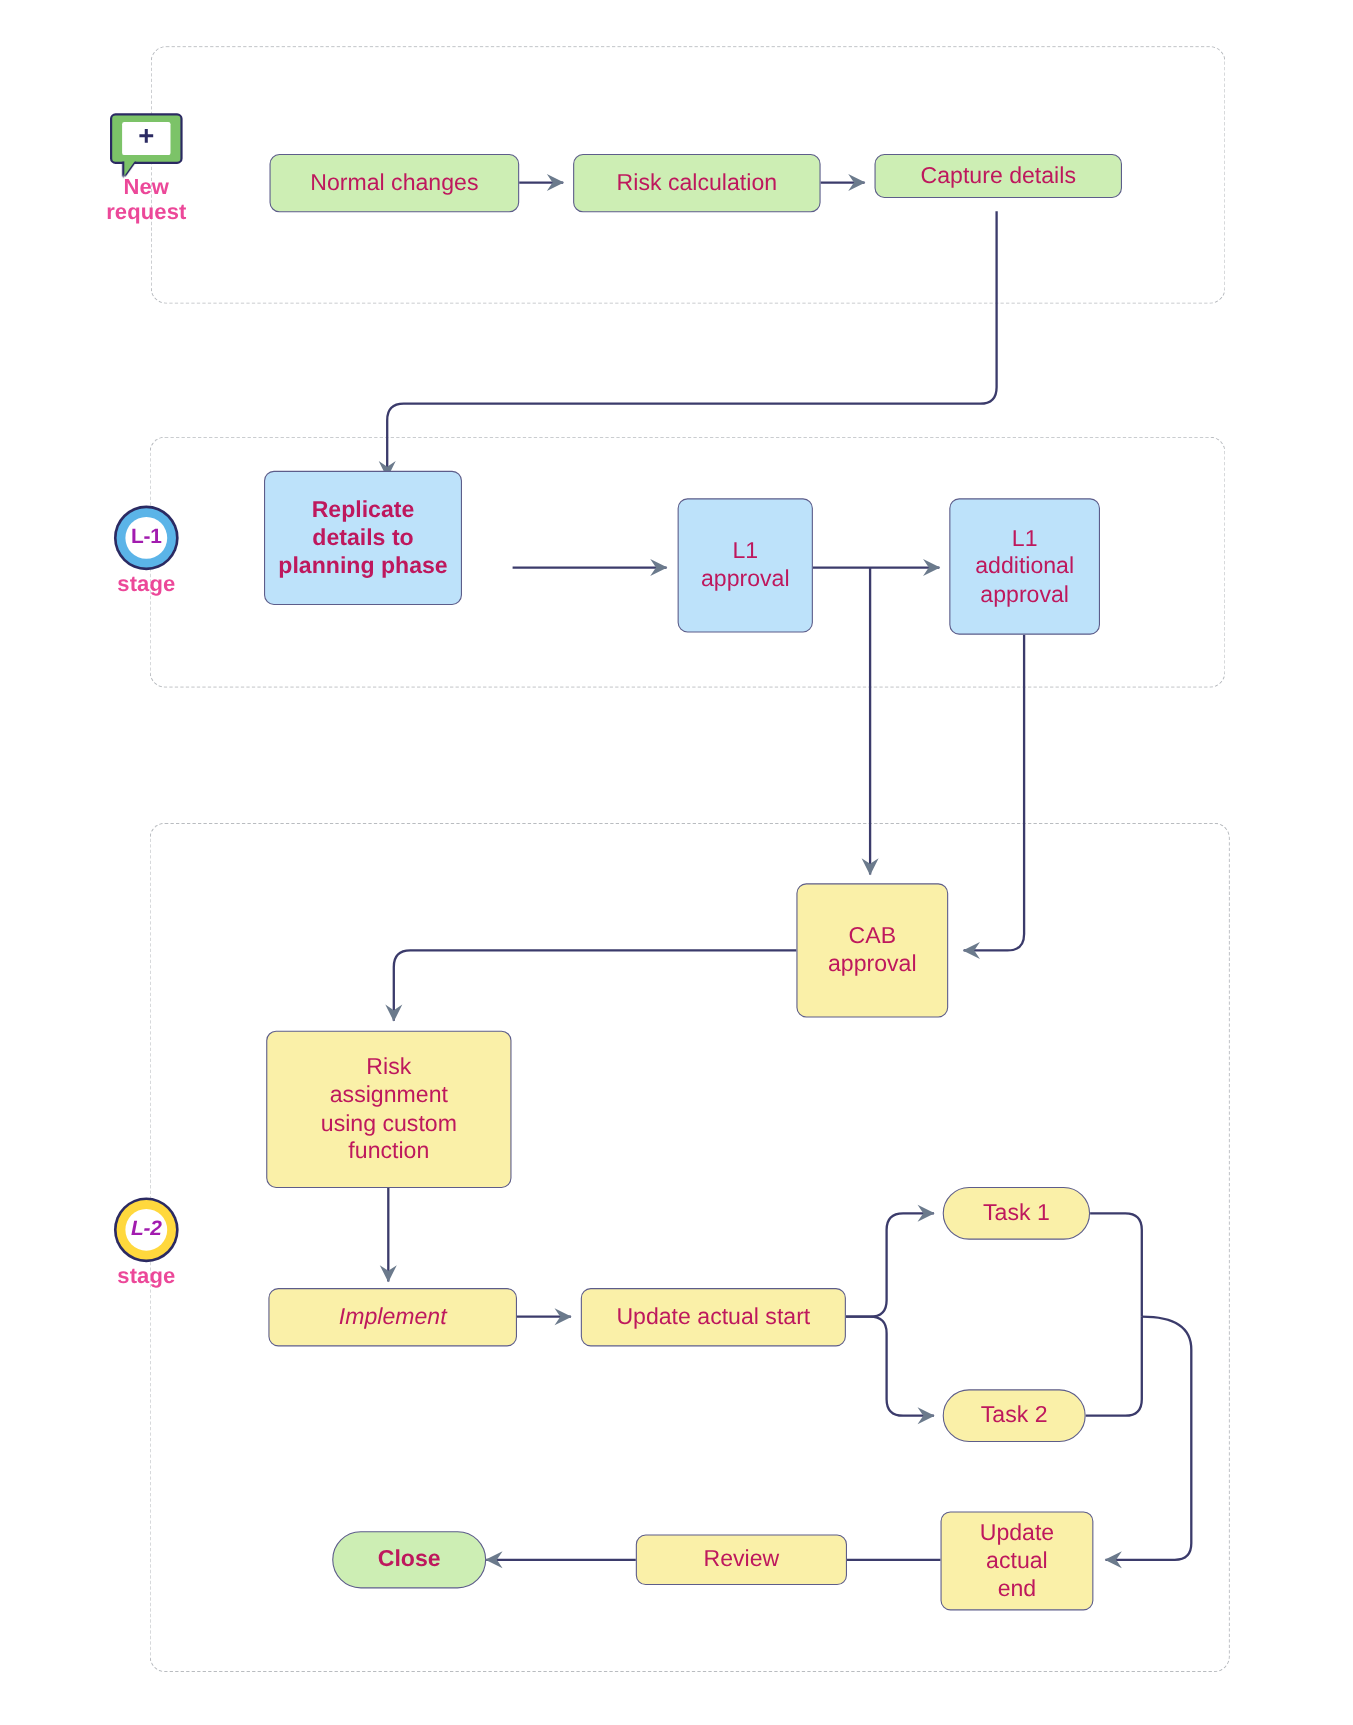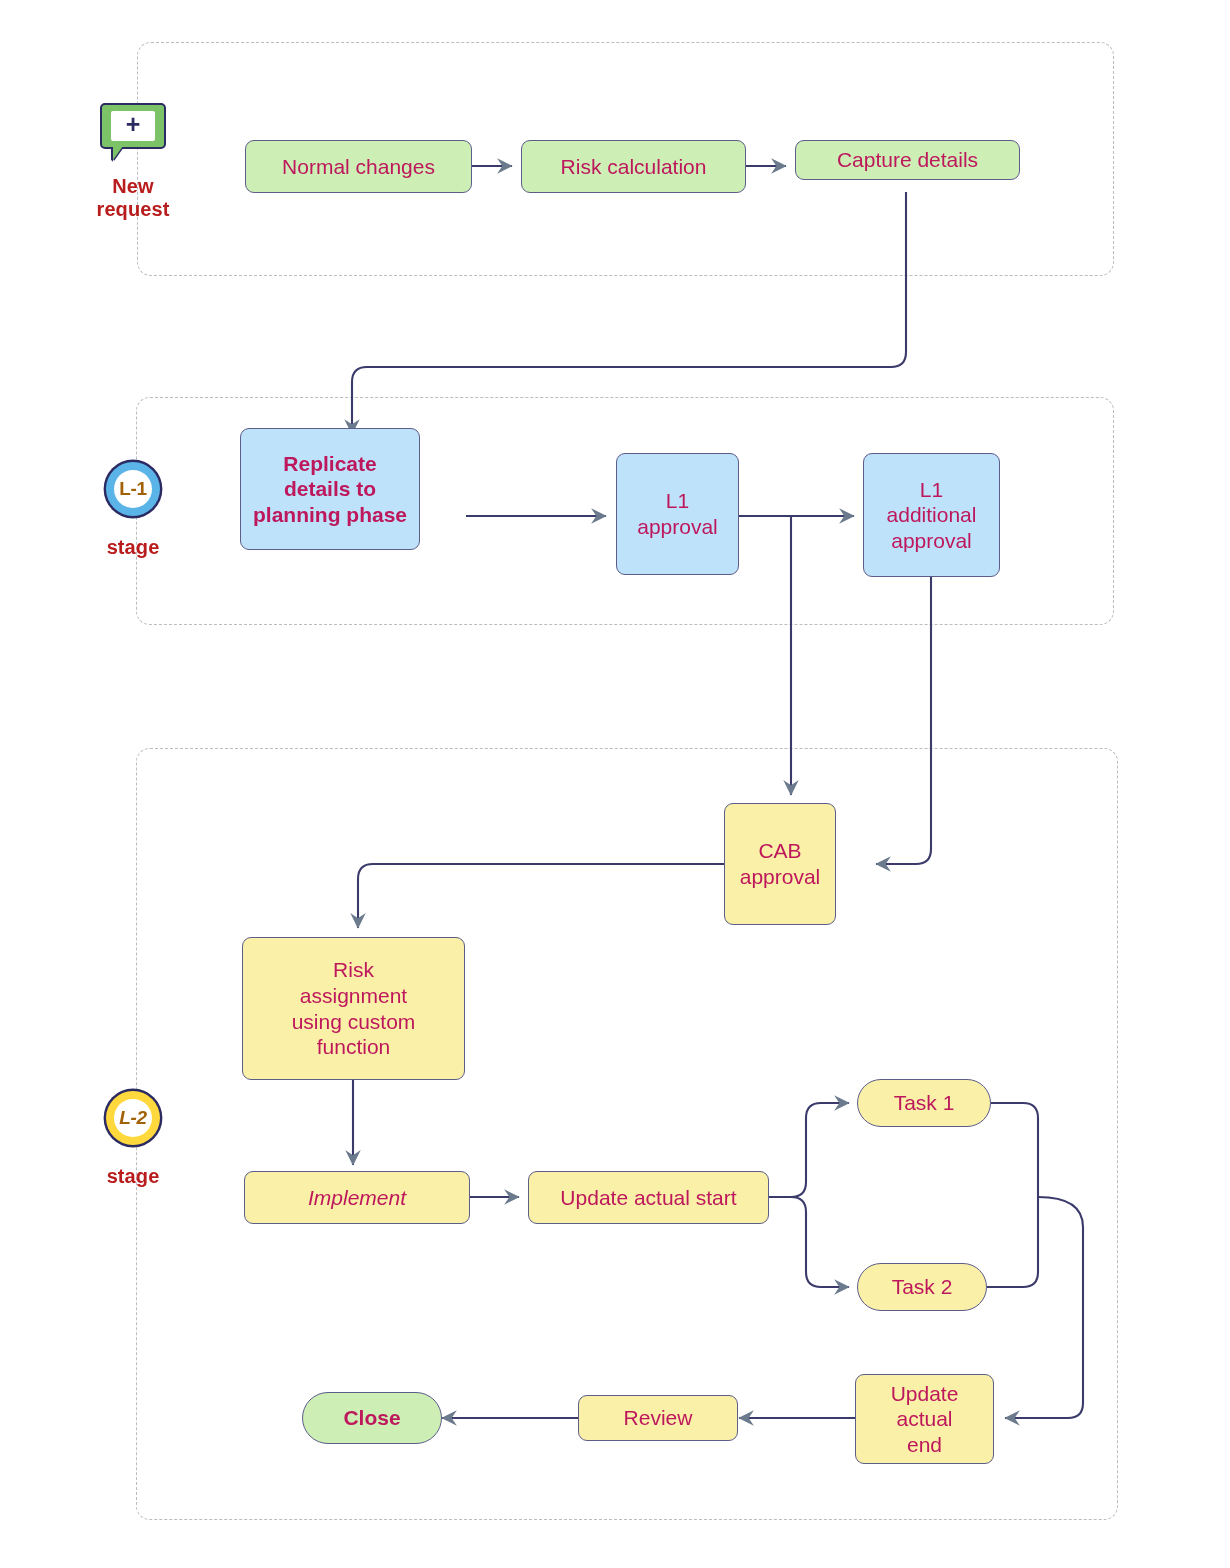--- a/index.html
+++ b/index.html
@@ -32,23 +32,23 @@
 
   
   .badge-group {
     position: absolute;
     width: 120px;
     text-align: center;
   }
   .badge-label {
     font-size: 20px;
     font-weight: bold;
-    color: #b91c1c;
+    color: #ec4899;
     line-height: 1.16;
-    margin-top: 20px;
+    margin-top: 4px;
     letter-spacing: .1px;
   }
   .ring {
     width: 54px; height: 54px;
     border-radius: 50%;
     margin: 0 auto;
     display: flex;
     align-items: center;
     justify-content: center;
     box-shadow: 0 0 0 2.4px #2b2a62;
@@ -56,21 +56,21 @@
   }
   .ring .hole {
     width: 38px; height: 38px;
     border-radius: 50%;
     background: #ffffff;
     display: flex;
     align-items: center;
     justify-content: center;
     font-size: 19px;
     font-weight: bold;
-    color: #a16207;
+    color: #a21caf;
     letter-spacing: -.3px;
   }
   .ring-blue { background: #5bb4e8; }
   .ring-yellow { background: #ffd83d; font-style: italic; }
 
   
   .bubble-icon {
     position: relative;
     width: 66px; height: 52px;
     margin: 0 auto;
@@ -235,21 +235,21 @@
     </span>
   </div>
   <div class="node blue" style="left:863px; top:453px; width:137px; height:124px;">
     <span>
       <span>L1</span><br>
       <span>additional</span><br>
       <span>approval</span>
     </span>
   </div>
 
-  <div class="node yellow" style="left:724px; top:803px; width:112px; height:122px;">
+  <div class="node yellow" style="left:724px; top:803px; width:138px; height:122px;">
     <span>
       <span>CAB</span><br>
       <span>approval</span>
     </span>
   </div>
   <div class="node yellow" style="left:242px; top:937px; width:223px; height:143px;">
     <span>
       <span>Risk</span><br>
       <span>assignment</span><br>
       <span>using custom</span><br>
@@ -268,20 +268,20 @@
   <div class="node yellow pill" style="left:857px; top:1263px; width:130px; height:48px;">
     <span>Task 2</span>
   </div>
   <div class="node yellow" style="left:855px; top:1374px; width:139px; height:90px;">
     <span>
       <span>Update</span><br>
       <span>actual</span><br>
       <span>end</span>
     </span>
   </div>
-  <div class="node yellow" style="left:578px; top:1395px; width:160px; height:46px;">
+  <div class="node yellow" style="left:578px; top:1395px; width:192px; height:46px;">
     <span>Review</span>
   </div>
   <div class="node green pill bold" style="left:302px; top:1392px; width:140px; height:52px;">
     <span>Close</span>
   </div>
 
 </div>
 
 </body></html>

